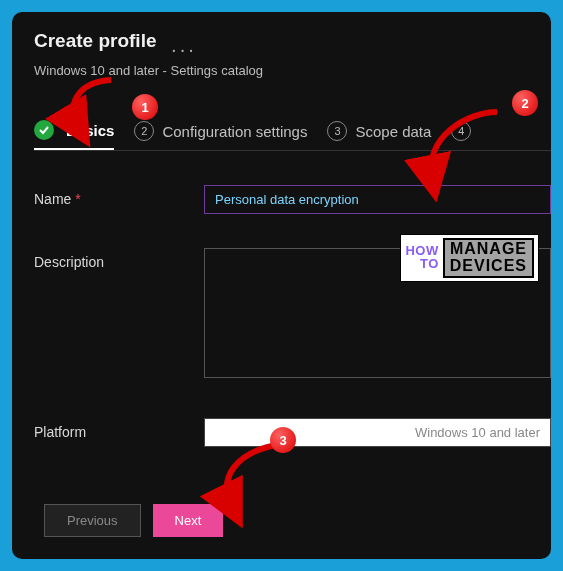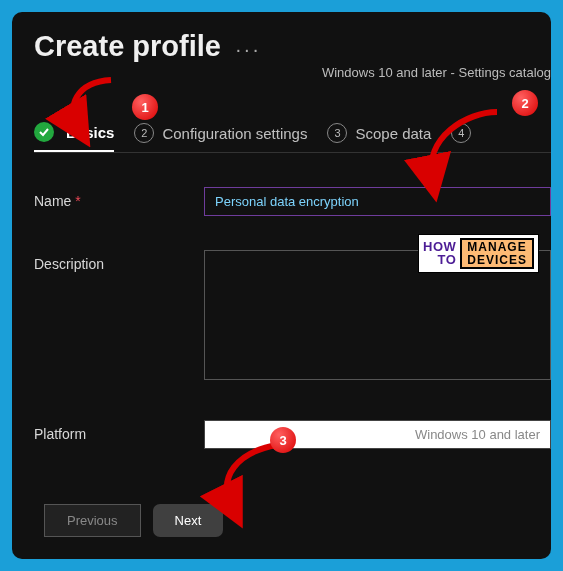--- a/index.html
+++ b/index.html
@@ -20,36 +20,35 @@
       color: #e8e8e8;
       overflow: hidden;
       position: relative;
     }
     .header-row {
       display: flex;
       align-items: flex-start;
       gap: 14px;
     }
     .page-title {
-      font-size: 29px;
+      font-size: 19px;
       font-weight: 600;
       color: #f0f0f0;
     }
     .ellipsis-btn {
       color: #aaa;
       font-size: 20px;
       margin-top: 8px;
       letter-spacing: 2px;
       cursor: pointer;
     }
     .subtitle {
       color: #bdbdbd;
       font-size: 13px;
       margin-top: 2px;
-      text-align: right;
     }
     .tabs {
       display: flex;
       align-items: center;
       margin-top: 42px;
       gap: 20px;
     }
     .tab {
       display: flex;
       align-items: center;
@@ -148,23 +147,22 @@
       font-size: 13px;
       border: none;
       cursor: pointer;
     }
     .btn-prev {
       background: #222;
       border: 1px solid #555;
       color: #888;
     }
     .btn-next {
-      background: #404040;
+      background: #ec4899;
       color: #fff;
-      border-radius: 7px;
     }
     
     .callout {
       position: absolute;
       width: 26px;
       height: 26px;
       background: radial-gradient(ellipse at 35% 30%, #ff6060, #d90000);
       border-radius: 50%;
       color: #fff;
       font-size: 13px;
@@ -186,36 +184,36 @@
       right: 12px;
       background: #fff;
       padding: 3px 4px;
       display: flex;
       align-items: center;
       gap: 4px;
       z-index: 25;
       border: 1px solid #000;
     }
     .logo-how {
-      color: #4c1d95;
+      color: #8b5cf6;
       font-weight: 800;
       font-size: 13px;
       line-height: 0.95;
       text-align: right;
       letter-spacing: 0.5px;
     }
     .logo-box {
       border: 2px solid #000;
       padding: 1px 5px;
       font-weight: 800;
-      font-size: 12px;
+      font-size: 16px;
       line-height: 1.05;
       color: #000;
-      background: #fdba74;
-      text-align: left;
+      background: #a3a3a3;
+      text-align: right;
       letter-spacing: 1px;
     }
   </style>
 </head>
 <body>
 
 <div class="panel">
 
   <div class="header-row">
     <div class="page-title">Create profile</div>

